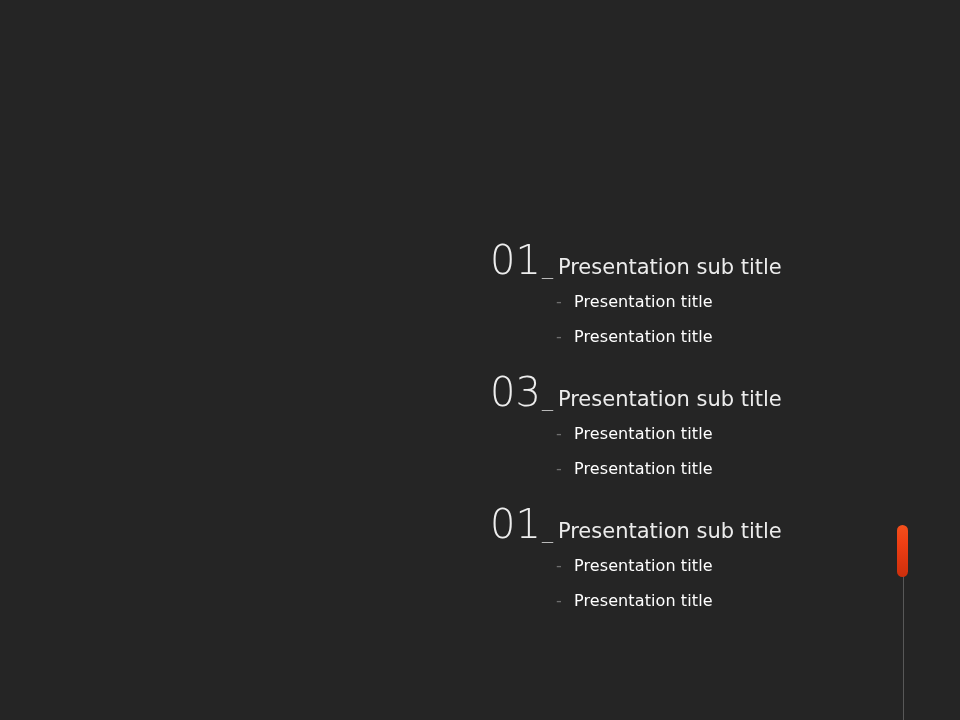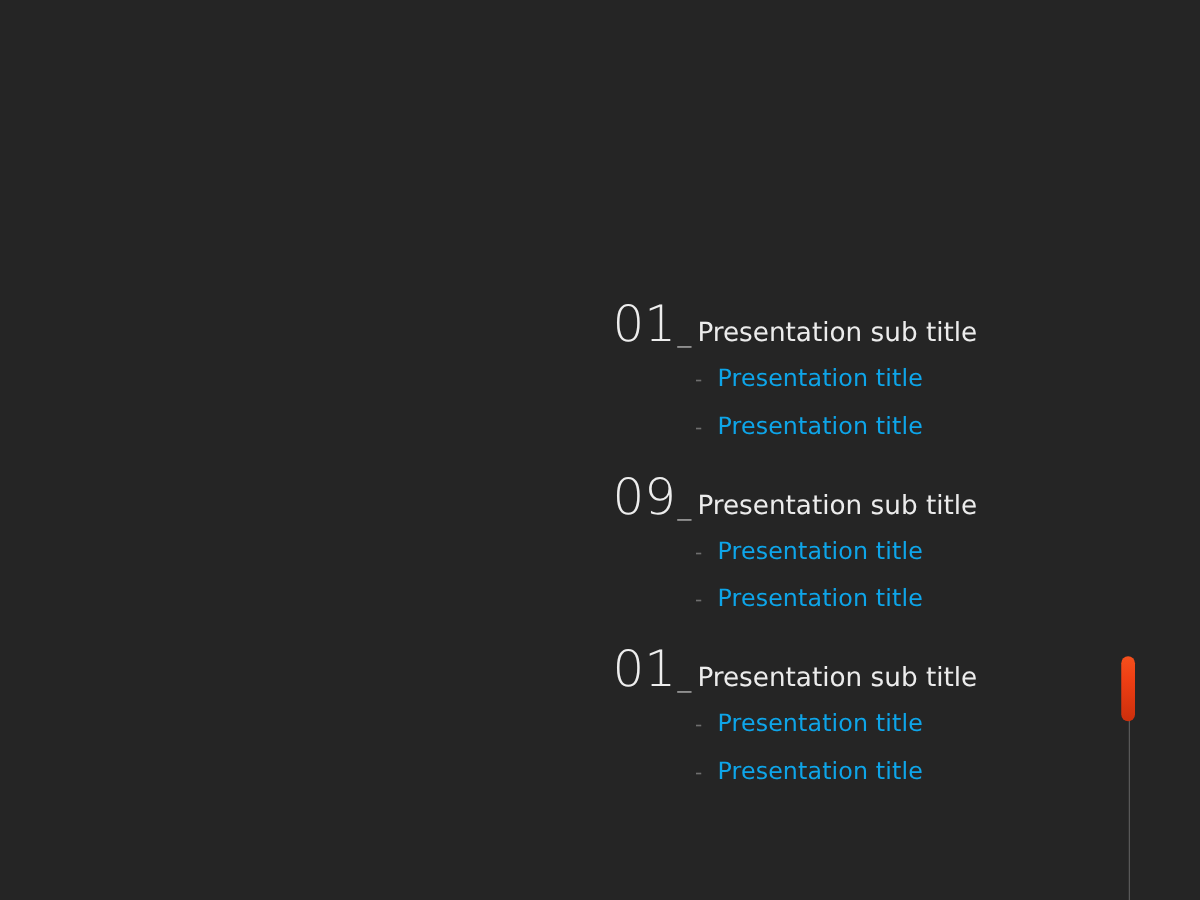--- a/index.html
+++ b/index.html
@@ -105,23 +105,23 @@
   }
   .bullet-dash {
     font-family: "DejaVu Sans", sans-serif;
     font-size: 16px;
     color: #6f6f6f;
     width: 18px;
     flex: 0 0 auto;
   }
   .bullet-text {
     font-family: "DejaVu Sans", sans-serif;
-    font-size: 19px;
+    font-size: 16px;
     font-weight: 400;
-    color: #0ea5e9;
+    color: #ffffff;
     letter-spacing: 0.1px;
   }
 
   
   .progress-track {
     position: absolute;
     left: 903px;
     top: 576px;
     width: 1px;
     height: 144px;
@@ -158,21 +158,21 @@
         </li>
         <li class="bullet-row">
           <span class="bullet-dash">-</span>
           <span class="bullet-text">Presentation title</span>
         </li>
       </ul>
     </div>
 
     <div class="content-group">
       <div class="group-head">
-        <span class="group-num">09</span>
+        <span class="group-num">03</span>
         <span class="group-sep">_</span>
         <span class="group-subtitle">Presentation sub title</span>
       </div>
       <ul class="bullets">
         <li class="bullet-row">
           <span class="bullet-dash">-</span>
           <span class="bullet-text">Presentation title</span>
         </li>
         <li class="bullet-row">
           <span class="bullet-dash">-</span>

